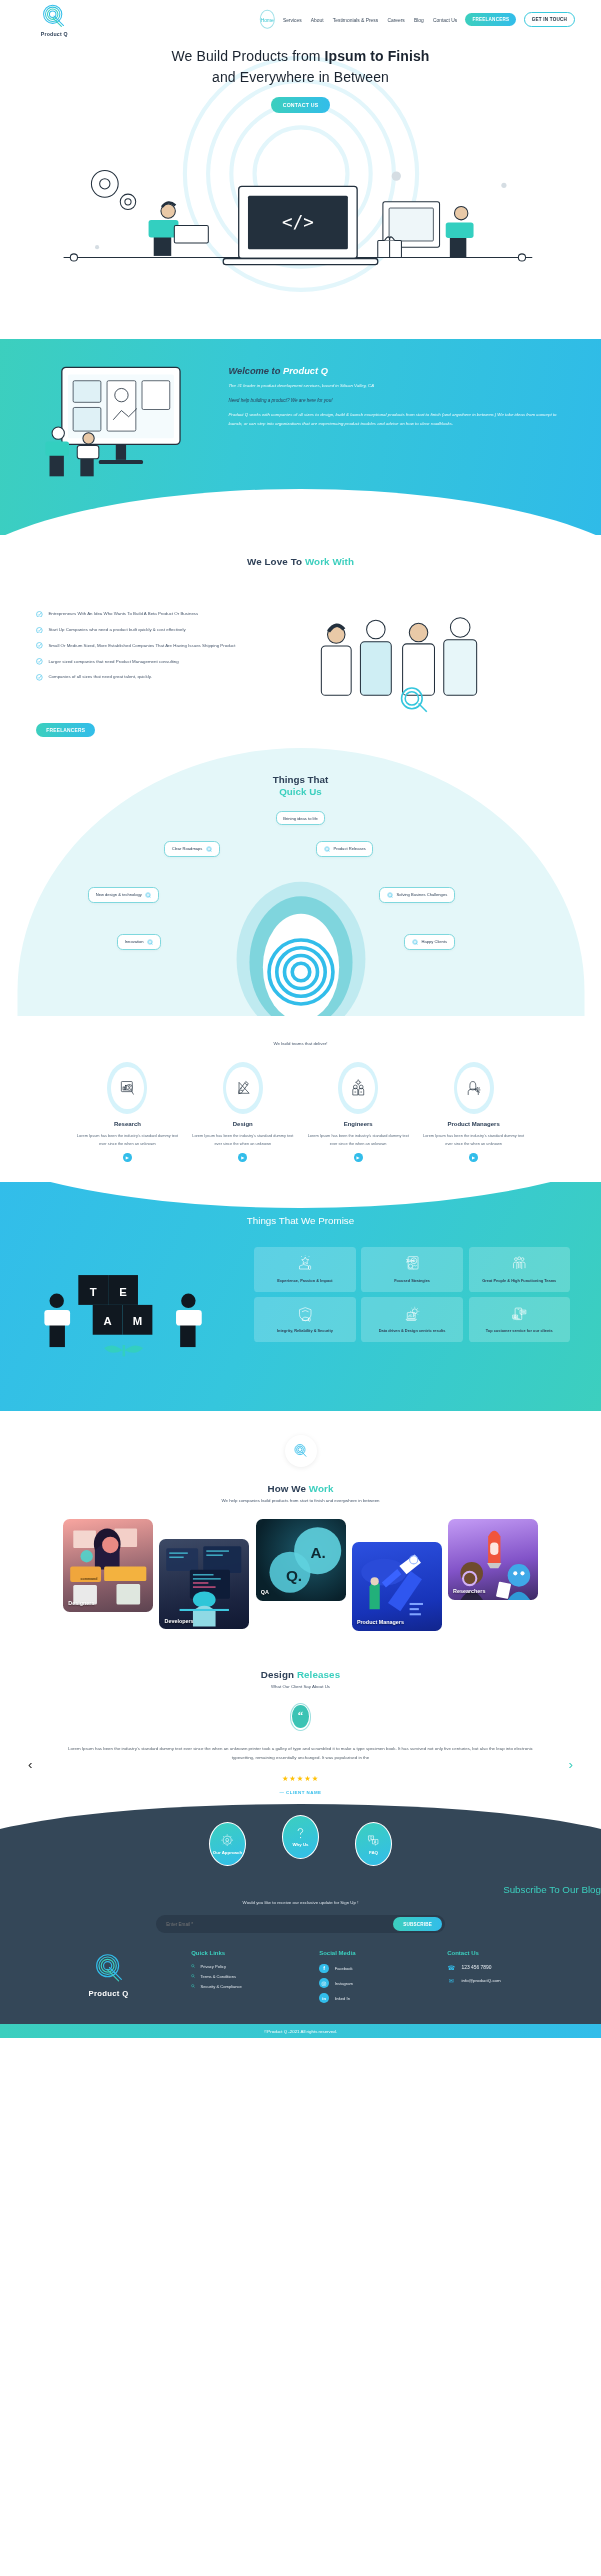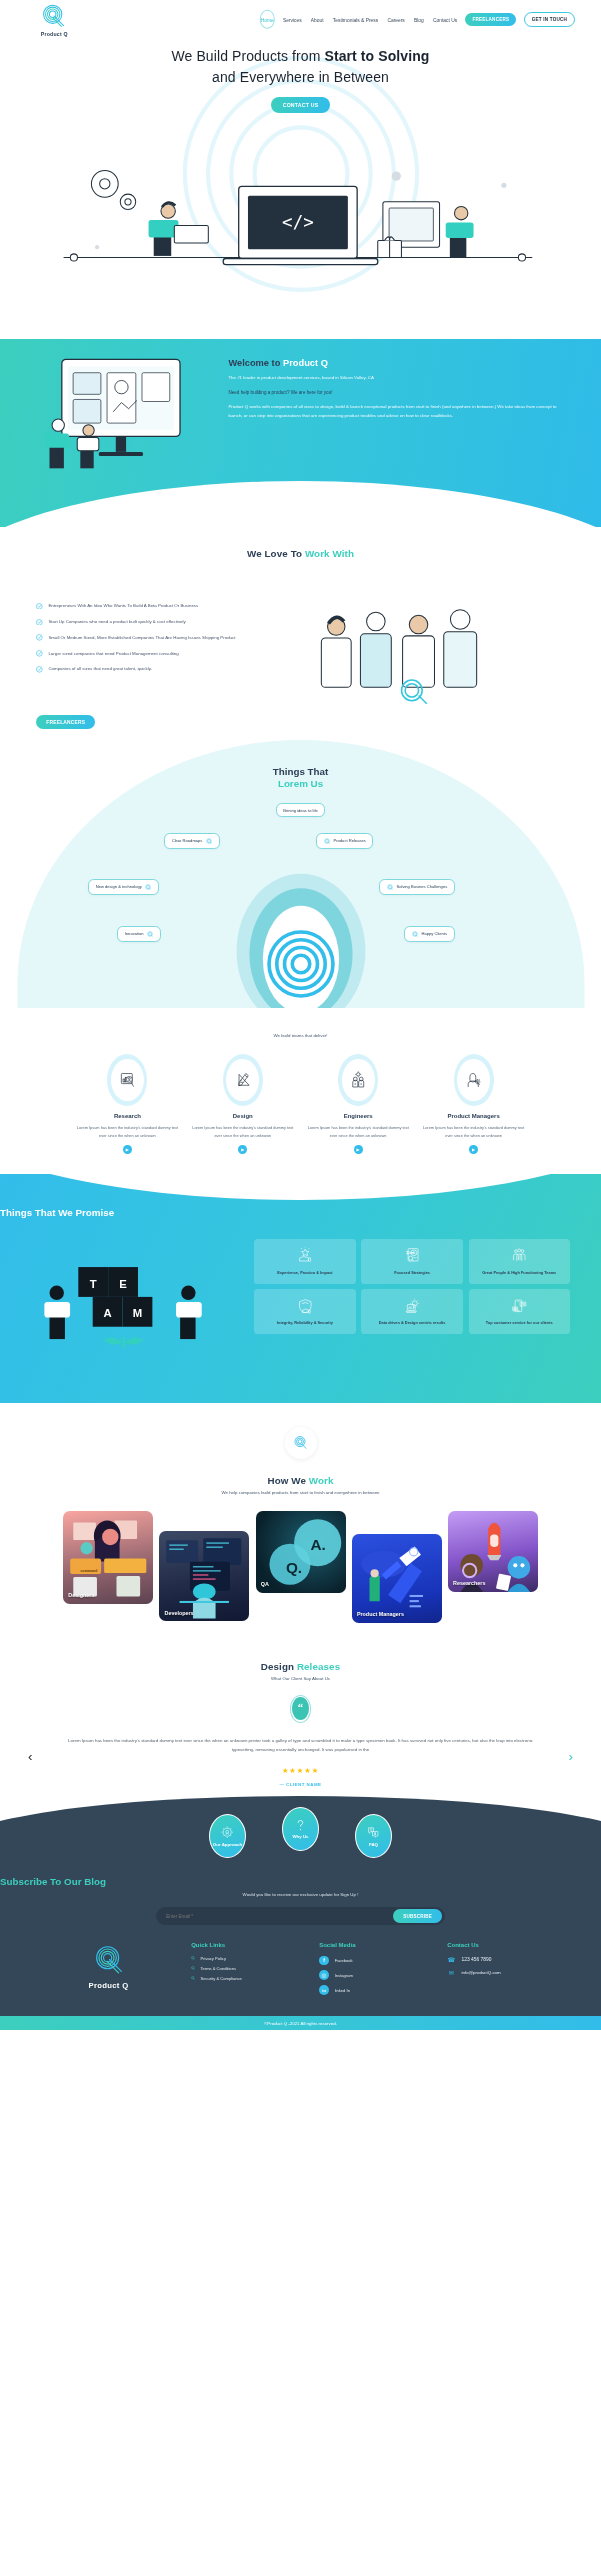--- a/index.html
+++ b/index.html
@@ -30,21 +30,21 @@
 
   
   .hero{position:relative;text-align:center;padding-top:6.2px;height:299px;overflow:hidden;}
   .hero-rings{position:absolute;left:50%;top:-20.6px;transform:translateX(-50%);width:289px;height:289px;z-index:0;}
   .hero h1{position:relative;z-index:3;font-size:14px;line-height:1.5;font-weight:400;color:#1b2430;letter-spacing:0.1px;}
   .hero h1 b{font-weight:800;}
   .hero .cta{position:relative;z-index:3;margin-top:9.3px;padding:4.6px 11.3px;font-size:5.2px;}
   .hero-illus{position:relative;z-index:2;margin-top:9.3px;}
 
   
-  .welcome{position:relative;background:linear-gradient(100deg,#3ccfbe 0%,#37c8d6 40%,#2fbbe8 100%);color:#fff;padding:16px 0 41px;overflow:hidden;}
+  .welcome{position:relative;background:linear-gradient(100deg,#3ccfbe 0%,#37c8d6 40%,#2fbbe8 100%);color:#fff;padding:24px 0 41px;overflow:hidden;font-style:italic;}
   .welcome::after{content:"";position:absolute;left:-10%;bottom:-62px;width:120%;height:108px;background:#fff;border-radius:50% 50% 0 0 / 100% 100% 0 0;}
   .welcome-inner{display:flex;gap:12.4px;padding:0 31px;position:relative;z-index:2;}
   .welcome-art{width:185px;flex:none;}
   .welcome-copy{flex:1;padding-top:3.1px;}
   .welcome-copy h2{font-size:9.3px;font-weight:800;color:#2e4057;margin-bottom:6.2px;}
   .welcome-copy h2 span{color:#fff;}
   .welcome-copy p{font-size:4.4px;line-height:1.95;margin-bottom:5.7px;color:#f2fdff;}
   .welcome-copy p.lead{color:#27415c;font-size:4.6px;}
 
   
@@ -81,21 +81,21 @@
   .svc-badge .oval{position:absolute;inset:0;border-radius:50%;background:#d6f3fb;}
   .svc-badge .oval2{position:absolute;left:3.6px;top:4.6px;right:3.6px;bottom:4.6px;border-radius:50%;background:#fff;}
   .svc-badge svg{position:relative;z-index:2;}
   .svc h3{font-size:6px;font-weight:800;margin-top:7.2px;color:#2e4057;}
   .svc p{font-size:3.9px;line-height:2;color:#5a6b7d;margin-top:4.6px;}
   .svc-arrow{width:8.8px;height:8.8px;border-radius:50%;background:#32bdea;color:#fff;font-size:4.1px;display:flex;align-items:center;justify-content:center;margin:5.7px auto 0;cursor:pointer;}
 
   
   .promise{position:relative;background:linear-gradient(115deg,#32bdea 0%,#35c6dd 45%,#3ccfbe 100%);padding:33px 0 36px;overflow:hidden;}
   .promise::before{content:"";position:absolute;left:-10%;top:-67px;width:120%;height:93px;background:#fff;border-radius:0 0 50% 50% / 0 0 100% 100%;}
-  .promise-title{position:relative;z-index:3;font-size:9.8px;font-weight:700;color:#2e4057;}
+  .promise-title{position:relative;z-index:3;text-align:center;font-size:9.8px;font-weight:400;color:#2e4057;}
   .promise-title span{color:#fff;}
   .promise-inner{position:relative;z-index:3;display:flex;gap:7.2px;padding:17.5px 31px 0;align-items:flex-start;}
   .promise-art{width:216px;flex:none;}
   .promise-grid{flex:1;display:grid;grid-template-columns:repeat(3,1fr);gap:5.7px;padding-top:3.1px;}
   .pcard{background:rgba(255,255,255,.20);border-radius:3.6px;padding:7.7px 4.1px 7.2px;text-align:center;}
   .pcard .ic{height:17.5px;display:flex;align-items:center;justify-content:center;}
   .pcard p{font-size:3.9px;line-height:1.7;color:#2e4057;margin-top:5.7px;font-weight:600;}
   .promise-q{position:relative;z-index:4;width:32px;height:32px;margin:24px auto -16px;border-radius:50%;background:#fff;display:flex;align-items:center;justify-content:center;box-shadow:0 1px 5.2px rgba(0,0,0,.08);}
 
   
@@ -124,21 +124,21 @@
   .client{margin-top:7.2px;font-size:4.4px;letter-spacing:0.5px;color:#32bdea;font-weight:700;}
 
   
   .footer-top{position:relative;height:62px;}
   .hill{position:absolute;left:-8%;bottom:0;width:116%;height:77px;background:#344758;border-radius:50% 50% 0 0 / 66% 66% 0 0;}
   .circles{position:absolute;left:0;right:0;top:3.1px;display:flex;justify-content:center;gap:36px;z-index:3;}
   .circ{width:37px;height:44px;border-radius:50%;background:linear-gradient(160deg,#3ccfbe,#32bdea);border:1.5px solid #fff;display:flex;flex-direction:column;align-items:center;justify-content:center;color:#fff;cursor:pointer;}
   .circ.up{margin-top:-7.2px;}
   .circ .ctxt{font-size:4.4px;font-weight:700;margin-top:3.1px;}
   .footer-main{background:#344758;color:#fff;padding:3.1px 0 0;}
-  .sub-head{text-align:left;font-size:9.8px;font-weight:700;}
+  .sub-head{text-align:right;font-size:9.8px;font-weight:400;padding-left:39px;}
   .sub-head span{color:#3ccfbe;}
   .sub-sub{text-align:center;font-size:4.4px;margin-top:4.6px;color:#dbe3ea;}
   .sub-form{margin:10.3px auto 0;width:289px;height:17.5px;border-radius:10.3px;background:#2b3b4b;display:flex;align-items:center;padding:0 2.6px 0 10.3px;}
   .sub-form input{flex:1;background:transparent;border:none;outline:none;color:#c9d3dc;font-size:4.6px;font-family:"Liberation Sans",sans-serif;}
   .sub-form button{padding:4.1px 10.3px;font-size:4.6px;border-radius:10.3px;}
   .fcols{display:flex;padding:17.5px 31px 15.5px;gap:5.2px;}
   .fcol{flex:1;}
   .fcol.brand{flex:0 0 155px;display:flex;flex-direction:column;align-items:center;padding-top:2.1px;}
   .fcol.brand .fw{font-size:7.7px;font-weight:700;margin-top:2.1px;letter-spacing:0.3px;}
   .fh{font-size:6px;font-weight:800;margin-bottom:7.2px;}
@@ -194,21 +194,21 @@
     <svg viewBox="0 0 560 560" width="289" height="289">
       <g fill="none" stroke="#e3f6fb" stroke-width="8">
         <circle cx="280" cy="300" r="90"></circle>
             <circle cx="280" cy="300" r="135"></circle>
         <circle cx="280" cy="300" r="180"></circle>
             <circle cx="280" cy="300" r="225"></circle>
       </g>
     </svg>
   </span>
   <h1>
-    <span>We Build Products from </span><b>Start to Solving</b><br>
+    <span>We Build Products from </span><b>Ipsum to Finish</b><br>
     <span>and Everywhere in Between</span>
   </h1>
   <button class="btn-pill btn-grad cta">CONTACT US</button>
 
   <div class="hero-illus">
     <svg viewBox="0 0 1000 320" width="515" height="170" style="display:block;margin:0 auto;">
       <g stroke="#23303d" fill="none" stroke-width="2">
         <line x1="40" y1="258" x2="950" y2="258"></line>
         <circle cx="60" cy="258" r="7" fill="#fff"></circle>
             <circle cx="930" cy="258" r="7" fill="#fff"></circle>
@@ -355,21 +355,21 @@
       </svg>
     </div>
   </div>
   <button class="btn-pill btn-grad love-btn">FREELANCERS</button>
 </section>
 
 <section class="excite">
   <div class="excite-bg"></div>
   <div class="excite-head">
     <div class="l1">Things That</div>
-    <div class="l2">Lorem Us</div>
+    <div class="l2">Quick Us</div>
   </div>
   <div class="excite-stage">
     <div class="pill" style="left:50%;top:8.2px;transform:translateX(-50%);">
       <span>Brining ideas to life</span>
     </div>
     <div class="pill" style="left:164px;top:38px;">
       <span>Clear Roadmaps</span>
       <span class="qi"><svg viewBox="0 0 20 20" width="6.7" height="6.7">
               <g fill="none" stroke="#32bdea" stroke-width="1.3">
                 <circle cx="9" cy="9" r="7"></circle>

